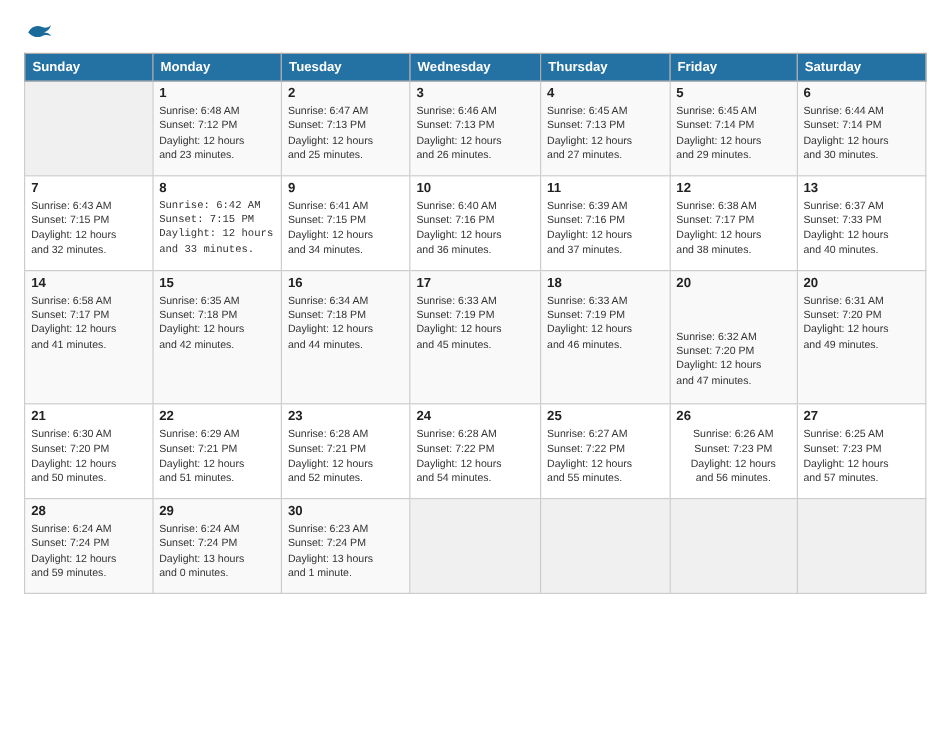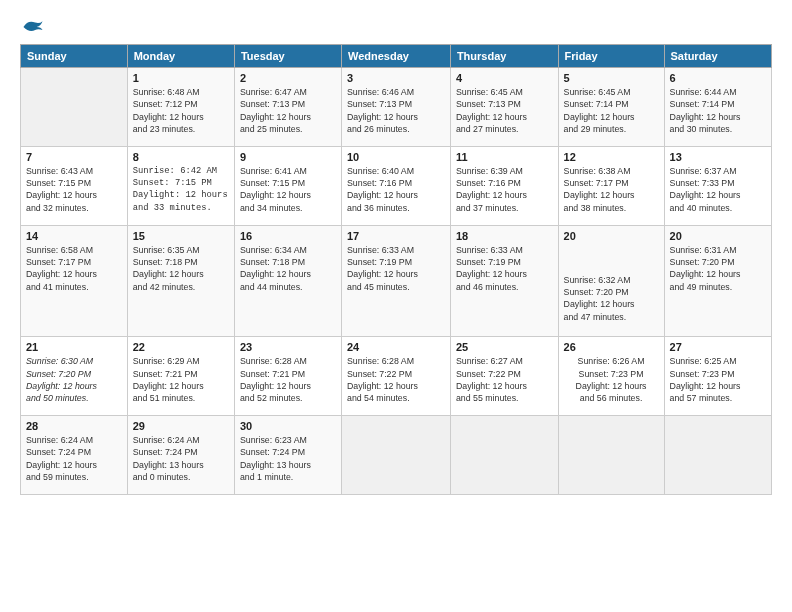--- a/index.html
+++ b/index.html
@@ -272,21 +272,21 @@
             <span class="day-number">20</span>
             <div class="day-info" style="white-space: pre-line;">Sunrise: 6:31 AM
 Sunset: 7:20 PM
 Daylight: 12 hours
 and 49 minutes.</div>
           </td>
         </tr>
         <tr>
           <td>
             <span class="day-number">21</span>
-            <div class="day-info" style="white-space: pre-line; font-style: italic;">Sunrise: 6:30 AM
+            <div class="day-info" style="white-space: pre-line;">Sunrise: 6:30 AM
 Sunset: 7:20 PM
 Daylight: 12 hours
 and 50 minutes.</div>
           </td>
           <td>
             <span class="day-number">22</span>
             <div class="day-info" style="white-space: pre-line;">Sunrise: 6:29 AM
 Sunset: 7:21 PM
 Daylight: 12 hours
 and 51 minutes.</div>

